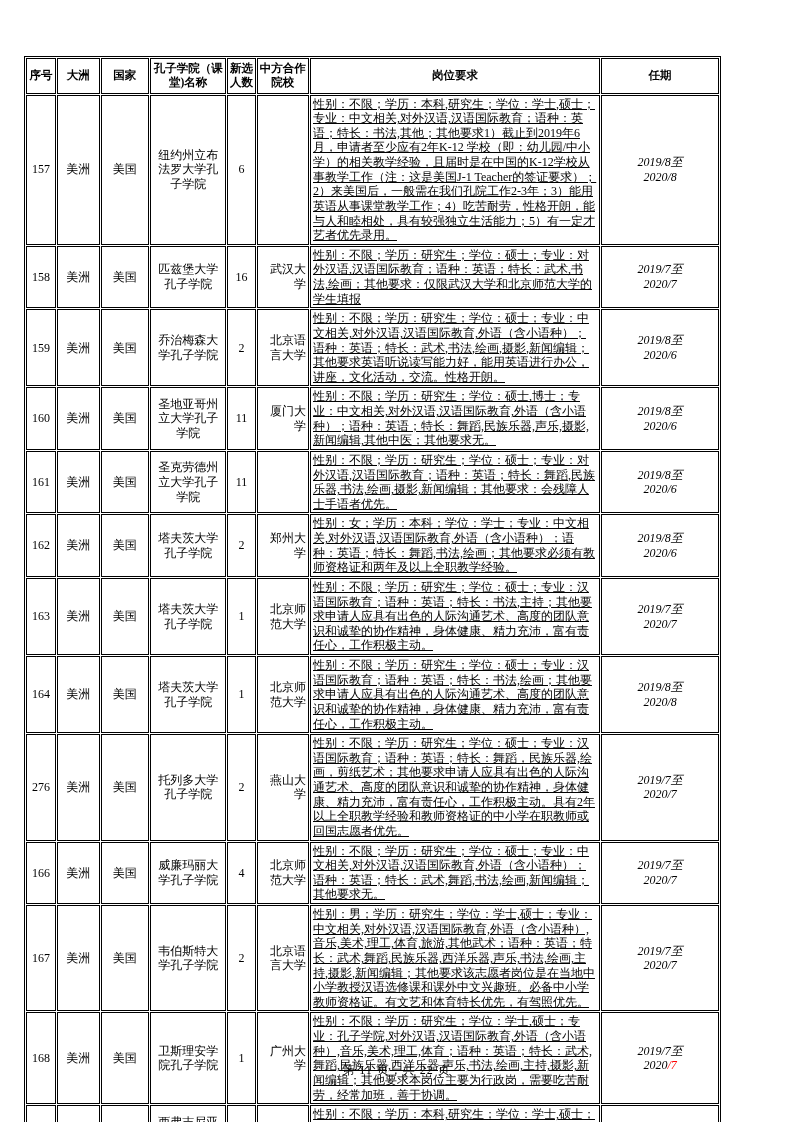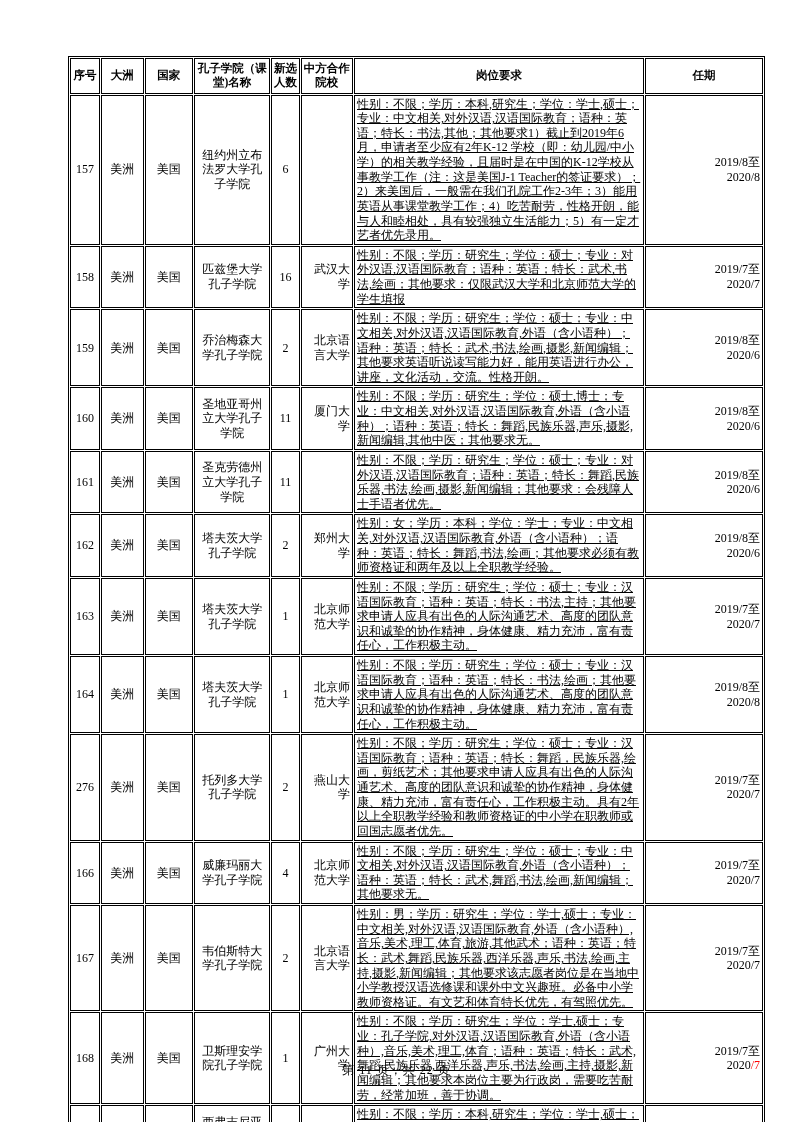--- a/index.html
+++ b/index.html
@@ -9,21 +9,21 @@
     width: 793px;
     height: 1122px;
     overflow: hidden;
     font-family: "Liberation Serif", "DejaVu Serif", serif;
     color: #000000;
   }
   .sheet {
     box-sizing: border-box;
     width: 793px;
     height: 1122px;
-    padding: 56px 48px 0 68px;
+    padding: 56px 48px 0 24px;
     position: relative;
   }
   table.grid {
     border-collapse: separate;
     border-spacing: 1px;
     table-layout: fixed;
     width: 697px;
     border: 1px solid #000000;
     background: #ffffff;
   }
@@ -52,22 +52,23 @@
   td.req {
     font-size: 11px;
     line-height: 13.4px;
     text-align: left;
     padding: 1px 4px;
     text-decoration: underline;
   }
   td.term {
     font-size: 11.5px;
     line-height: 1.3;
-    text-align: right;
+    text-align: center;
     padding: 1px 3px;
+    font-style: italic;
   }
   .red { color: #ff0000; }
   .footer {
     position: absolute;
     left: 0;
     top: 1062px;
     width: 793px;
     text-align: center;
     font-size: 12px;
     letter-spacing: 1px;

